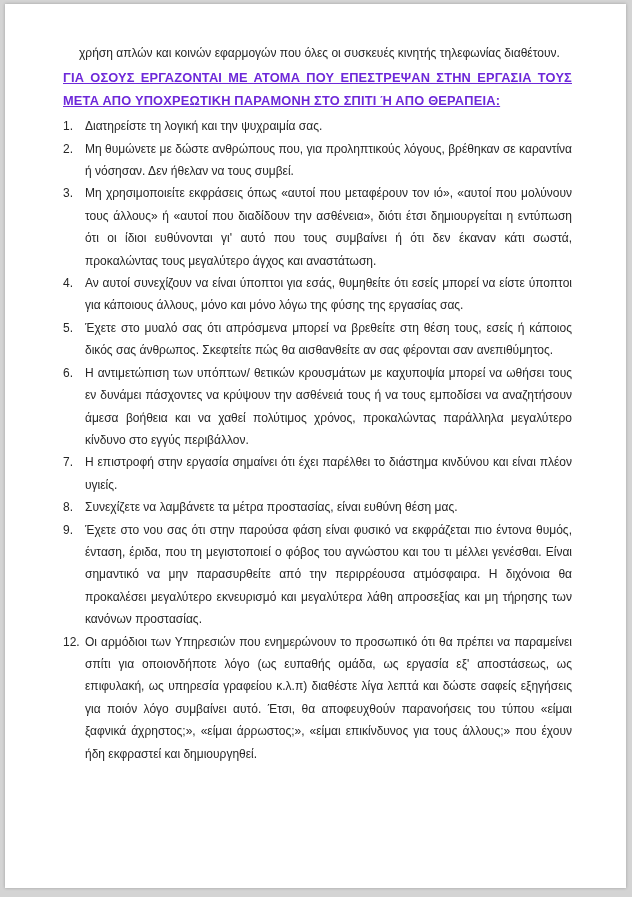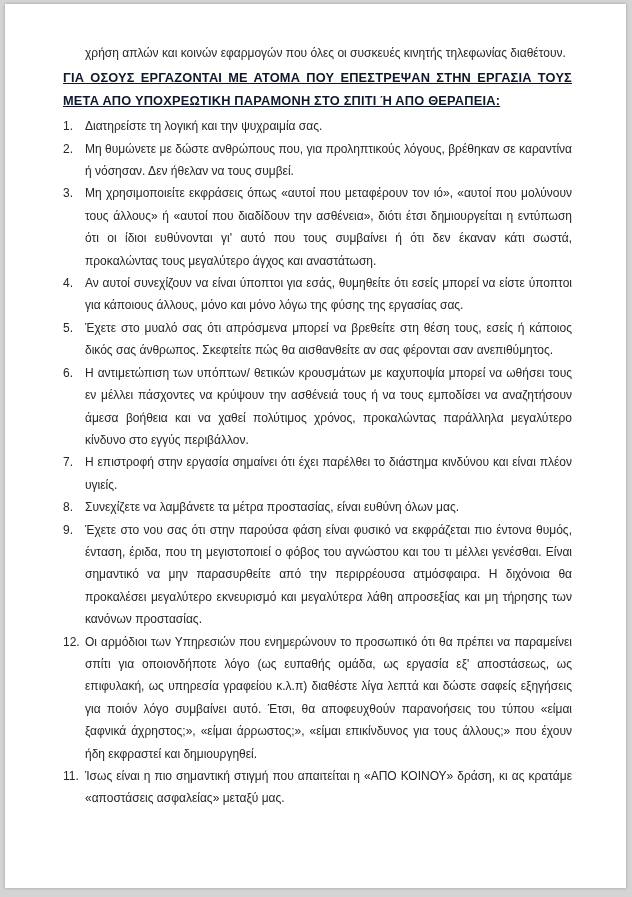--- a/index.html
+++ b/index.html
@@ -26,30 +26,30 @@
     padding: 38px 54px 0 58px;
     color: #262626;
   }
   .body-text {
     font-size: 12px;
     line-height: 22.4px;
     text-align: justify;
     color: #262626;
   }
   .intro {
-    margin: 0 0 3px 22px;
+    margin: 0 0 3px 16px;
   }
   .doc-heading {
     font-size: 12.8px;
     line-height: 22.4px;
     font-weight: bold;
     text-decoration: underline;
     text-align: justify;
     letter-spacing: 0.2px;
-    color: #0f172a;
+    color: #6d28d9;
     margin: 2px 0 3px 0;
   }
   .list {
     margin: 0;
     padding: 0;
   }
   .list-item {
     display: flex;
     align-items: flex-start;
   }
@@ -98,42 +98,38 @@
       <div class="item-text">Αν αυτοί συνεχίζουν να είναι ύποπτοι για εσάς, θυμηθείτε ότι εσείς μπορεί να είστε ύποπτοι για κάποιους άλλους, μόνο και μόνο λόγω της φύσης της εργασίας σας.</div>
     </div>
 
     <div class="list-item">
       <span class="item-num">5.</span>
       <div class="item-text">Έχετε στο μυαλό σας ότι απρόσμενα μπορεί να βρεθείτε στη θέση τους, εσείς ή κάποιος δικός σας άνθρωπος. Σκεφτείτε πώς θα αισθανθείτε αν σας φέρονται σαν ανεπιθύμητος.</div>
     </div>
 
     <div class="list-item">
       <span class="item-num">6.</span>
-      <div class="item-text">Η αντιμετώπιση των υπόπτων/ θετικών κρουσμάτων με καχυποψία μπορεί να ωθήσει τους εν μέλλει πάσχοντες να κρύψουν την ασθένειά τους ή να τους εμποδίσει να αναζητήσουν άμεσα βοήθεια και να χαθεί πολύτιμος χρόνος, προκαλώντας παράλληλα μεγαλύτερο κίνδυνο στο εγγύς περιβάλλον.</div>
+      <div class="item-text">Η αντιμετώπιση των υπόπτων/ θετικών κρουσμάτων με καχυποψία μπορεί να ωθήσει τους εν δυνάμει πάσχοντες να κρύψουν την ασθένειά τους ή να τους εμποδίσει να αναζητήσουν άμεσα βοήθεια και να χαθεί πολύτιμος χρόνος, προκαλώντας παράλληλα μεγαλύτερο κίνδυνο στο εγγύς περιβάλλον.</div>
     </div>
 
     <div class="list-item">
       <span class="item-num">7.</span>
       <div class="item-text">Η επιστροφή στην εργασία σημαίνει ότι έχει παρέλθει το διάστημα κινδύνου και είναι πλέον υγιείς.</div>
     </div>
 
     <div class="list-item">
       <span class="item-num">8.</span>
-      <div class="item-text">Συνεχίζετε να λαμβάνετε τα μέτρα προστασίας, είναι ευθύνη όλων μας.</div>
+      <div class="item-text">Συνεχίζετε να λαμβάνετε τα μέτρα προστασίας, είναι ευθύνη θέση μας.</div>
     </div>
 
     <div class="list-item">
       <span class="item-num">9.</span>
       <div class="item-text">Έχετε στο νου σας ότι στην παρούσα φάση είναι φυσικό να εκφράζεται πιο έντονα θυμός, ένταση, έριδα, που τη μεγιστοποιεί ο φόβος του αγνώστου και του τι μέλλει γενέσθαι. Είναι σημαντικό να μην παρασυρθείτε από την περιρρέουσα ατμόσφαιρα. Η διχόνοια θα προκαλέσει μεγαλύτερο εκνευρισμό και μεγαλύτερα λάθη απροσεξίας και μη τήρησης των κανόνων προστασίας.</div>
     </div>
 
     <div class="list-item">
       <span class="item-num">12.</span>
       <div class="item-text">Οι αρμόδιοι των Υπηρεσιών που ενημερώνουν το προσωπικό ότι θα πρέπει να παραμείνει σπίτι για οποιονδήποτε λόγο (ως ευπαθής ομάδα, ως εργασία εξ' αποστάσεως, ως επιφυλακή, ως υπηρεσία γραφείου κ.λ.π) διαθέστε λίγα λεπτά και δώστε σαφείς εξηγήσεις για ποιόν λόγο συμβαίνει αυτό. Έτσι, θα αποφευχθούν παρανοήσεις του τύπου «είμαι ξαφνικά άχρηστος;», «είμαι άρρωστος;», «είμαι επικίνδυνος για τους άλλους;» που έχουν ήδη εκφραστεί και δημιουργηθεί.</div>
     </div>
 
-    <div class="list-item">
-      <span class="item-num">11.</span>
-      <div class="item-text">Ίσως είναι η πιο σημαντική στιγμή που απαιτείται η «ΑΠΟ ΚΟΙΝΟΥ» δράση, κι ας κρατάμε «αποστάσεις ασφαλείας» μεταξύ μας.</div>
-    </div>
 
   </div>
 </div>
 
 </body></html>

